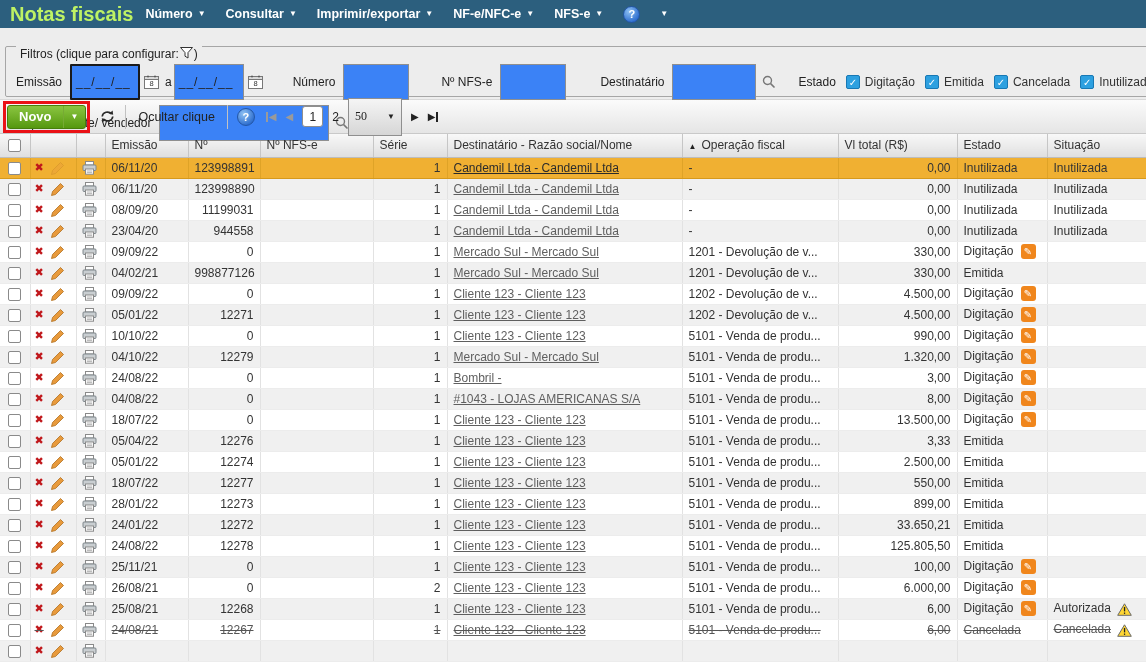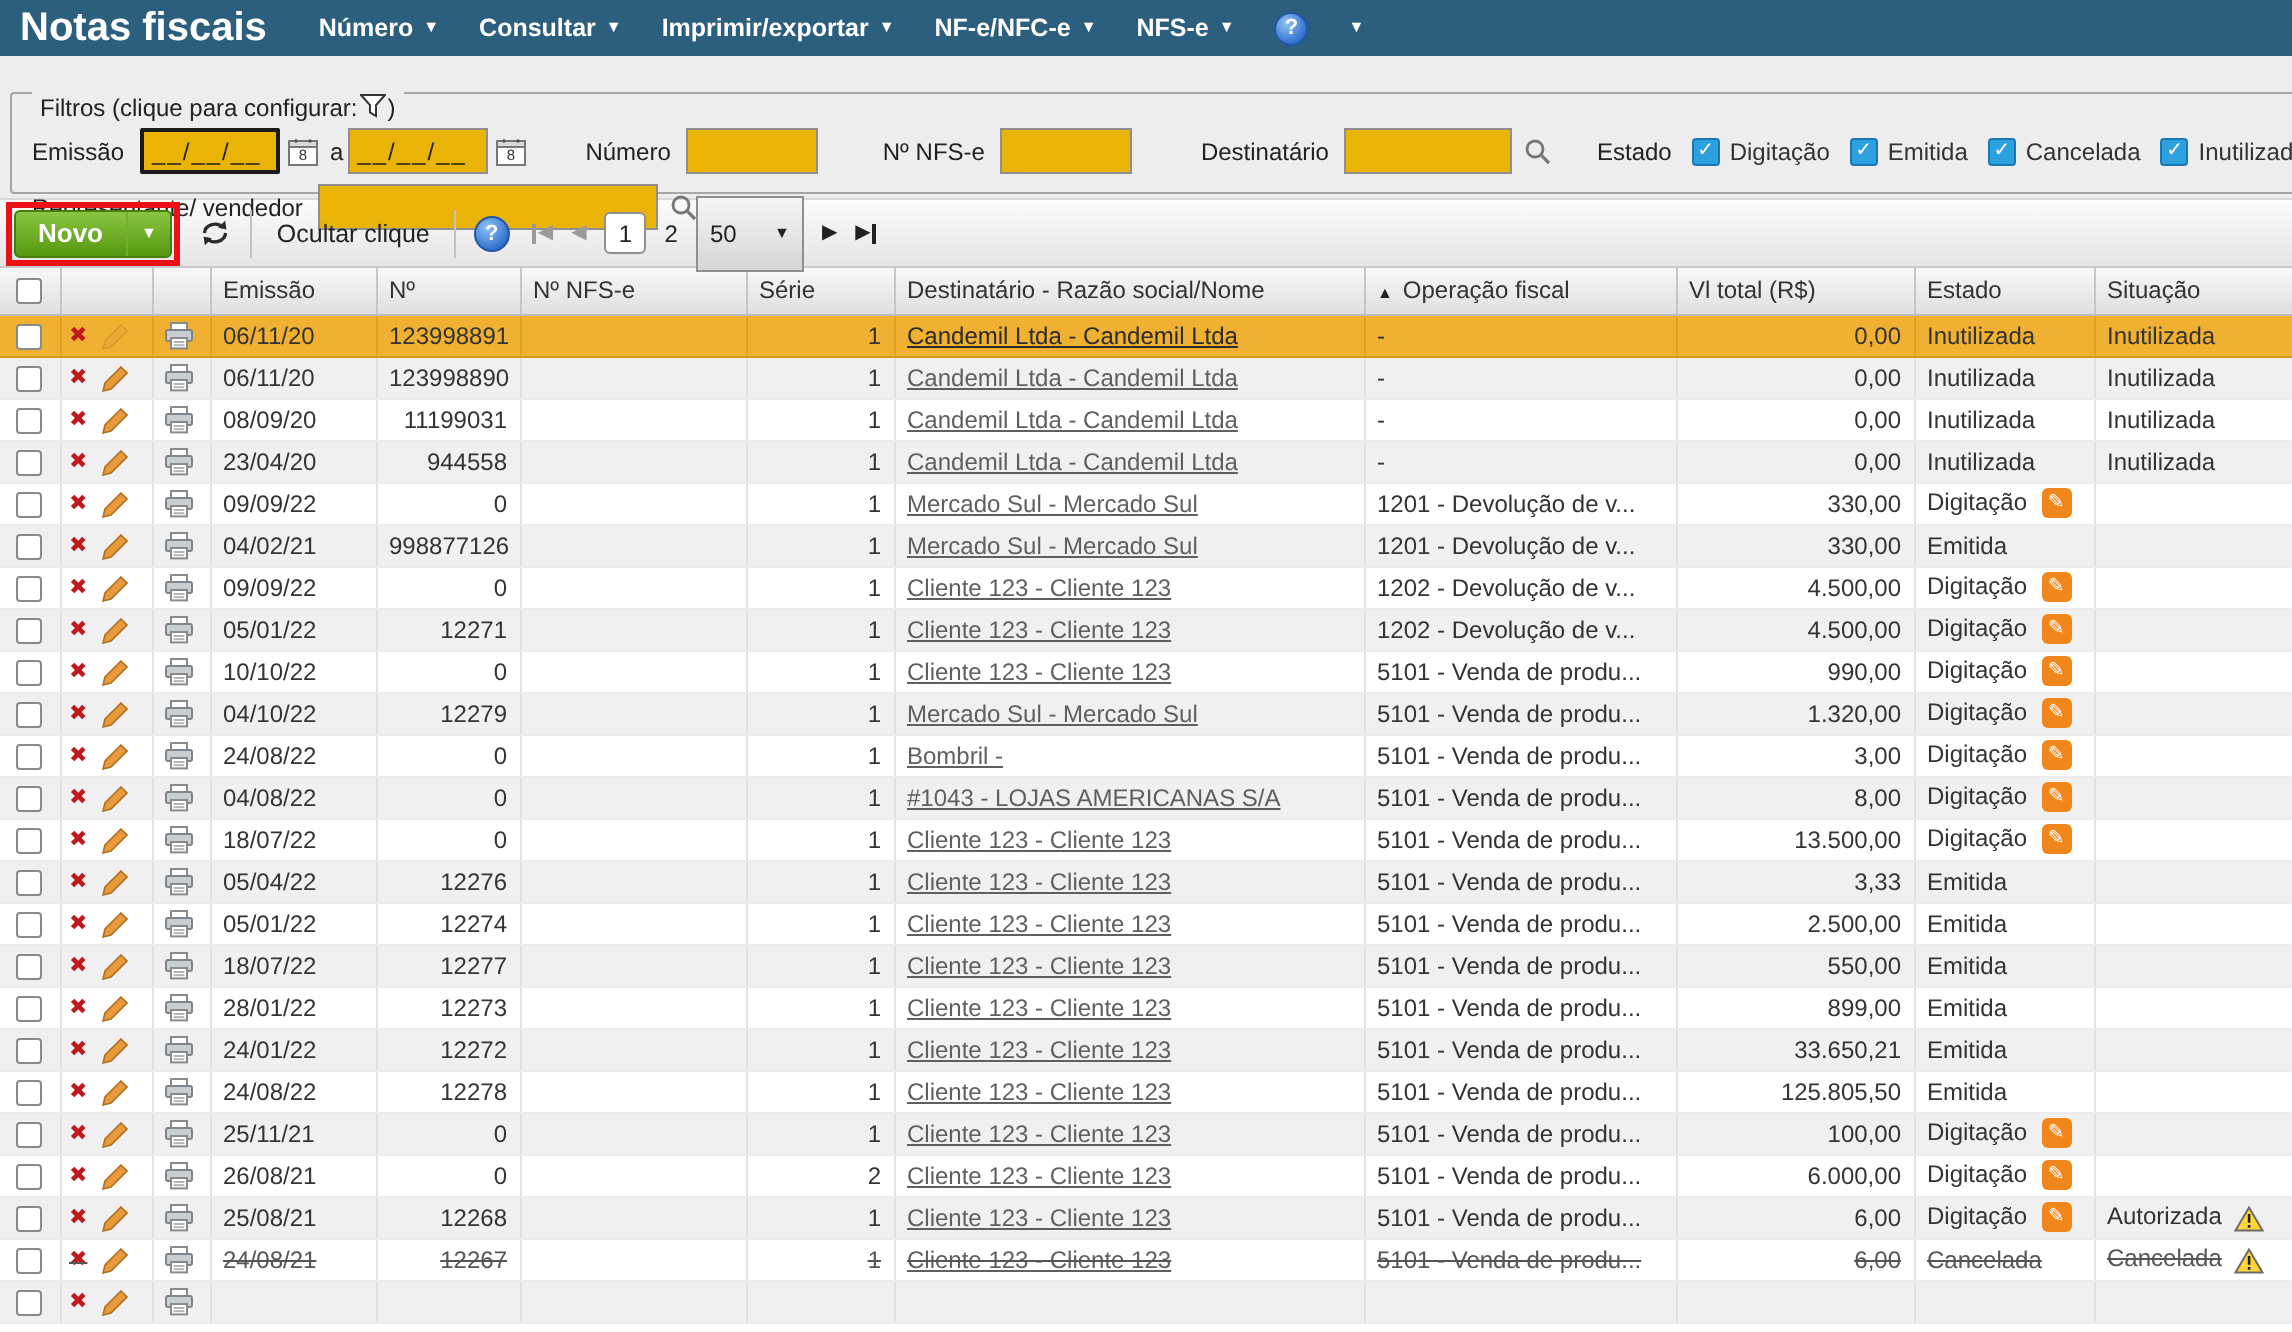--- a/index.html
+++ b/index.html
@@ -4,36 +4,36 @@
 <style>
   * { box-sizing: border-box; }
   html,body { margin:0; padding:0; }
   body {
     width:1146px; height:666px; overflow:hidden; background:#fff;
     font-family:"Liberation Sans","DejaVu Sans",sans-serif; font-size:12px; color:#333;
   }
 
   
   .topbar { height:28px; background:#2c5f7e; display:flex; align-items:center; padding:0 10px; }
-  .topbar .title { color:#ffffff; font-weight:bold; font-size:20px; margin-right:26px; white-space:nowrap; }
+  .topbar .title { color:#bef264; font-weight:bold; font-size:20px; margin-right:12px; white-space:nowrap; }
   .menu { display:flex; align-items:center; gap:20px; }
   .menu-item { color:#fff; font-weight:bold; font-size:12.5px; display:flex; align-items:center; gap:5px; cursor:pointer; white-space:nowrap; }
   .caret { font-size:8px; color:#fff; line-height:1; }
   .help-ic { width:17px; height:17px; border-radius:50%; border:1px solid #2356a5;
     background:radial-gradient(circle at 35% 30%, #8fc2f3, #2e6ecf 75%);
     color:#fff; font-weight:bold; font-size:11px; display:flex; align-items:center; justify-content:center; }
 
   
   .filters-region { background:#ededed; height:72px; padding:3px 5px 0; border-bottom:1px solid #d9d9d9; }
   fieldset { border:1px solid #a6a6a6; border-radius:2px; margin:0; padding:1px 10px 4px; height:66px; }
   legend { font-size:12px; color:#222; padding:0 4px; }
   legend .lg { display:inline-flex; gap:1px;margin-top:16px; }
   .frow { display:flex; align-items:center; margin-top:2px; }
   .flabel { color:#222; margin-right:8px; white-space:nowrap; }
-  .inp { background:#eab308; border:1px solid #8f8f8f; height:23px; display:flex; align-items:center; padding:0 4px; color:#222; }
+  .inp { background:#3b82f6; border:1px solid #8f8f8f; height:36px; display:flex; align-items:center; padding:0 4px; color:#222; }
   .date { width:70px; letter-spacing:1px; }
   .date.focus { border:2px solid #1a1a1a; border-radius:1px; }
   .txt { width:66px; }
   .wide { width:84px; }
   .cal { margin:0 6px 0 4px; display:inline-flex; }
   .sep-a { margin:0 2px 0 0; color:#222; }
   .srch { margin-left:6px; display:inline-flex; }
   .chk { width:14px; height:14px; background:#2da0e0; border:1px solid #1778b4; border-radius:2px;
          color:#fff; font-size:10px; font-weight:bold; display:inline-flex; align-items:center; justify-content:center; }
   .chk-item { display:flex; align-items:center; gap:5px; margin-right:10px; white-space:nowrap; }
@@ -51,21 +51,21 @@
   .btn-flat { color:#222; font-size:12.5px; padding:0 3px; cursor:pointer; white-space:nowrap; }
   .pg { display:flex; align-items:center; gap:9px; color:#222; margin-left:2px; }
   .pg-ar { font-size:10px; cursor:pointer; line-height:1; }
   .pg-ar.dis { color:#9a9a9a; }
   .bar-l { border-left:2px solid currentColor; padding-left:1px; }
   .bar-r { border-right:2px solid currentColor; padding-right:1px; }
   .page-cur { min-width:21px; height:21px; border:1px solid #8f8f8f; border-radius:3px; background:#fff;
               display:flex; align-items:center; justify-content:center; }
   .page-num { cursor:pointer; }
   .size-sel { width:54px; height:38px; border:1px solid #8f8f8f; background:linear-gradient(#f5f5f5,#d6d6d6);
-              display:flex; align-items:center; justify-content:space-between; padding:0 6px; cursor:pointer; }
+              display:flex; align-items:center; justify-content:space-between; padding:0 6px; cursor:pointer;font-family:Liberation Serif, serif; }
   .size-sel .car { font-size:8px; color:#222; }
 
   
   table { border-collapse:collapse; table-layout:fixed; width:1146px; }
   thead th { height:23px; background:linear-gradient(#f8f8f8,#dfdfdf); border-right:1px solid #c6c6c6;
              border-bottom:1px solid #bdbdbd; font-weight:normal; color:#333; text-align:left;
              padding:0 6px; overflow:hidden; white-space:nowrap; }
   tbody td { height:21px; border-right:1px solid #e2e2e2; border-bottom:1px solid #ececec;
              padding:0 6px; color:#333; overflow:hidden; white-space:nowrap; }
   tbody tr { background:#fff; }

